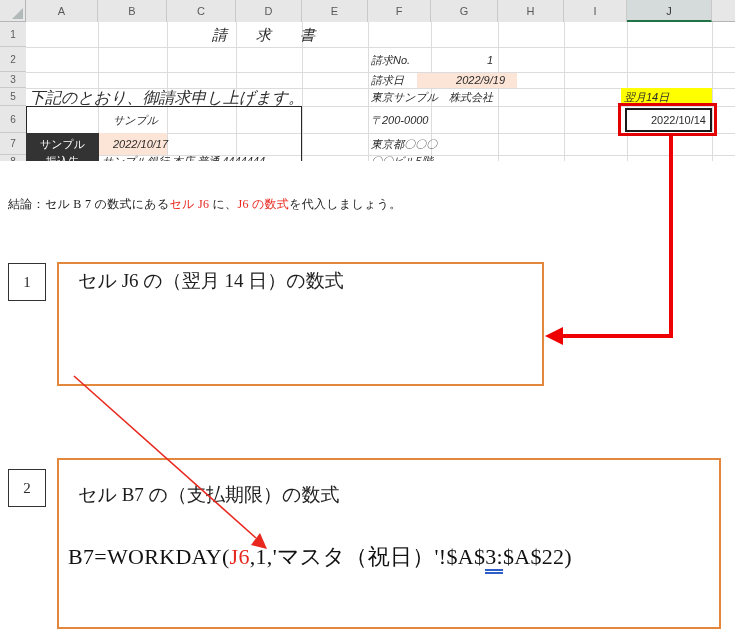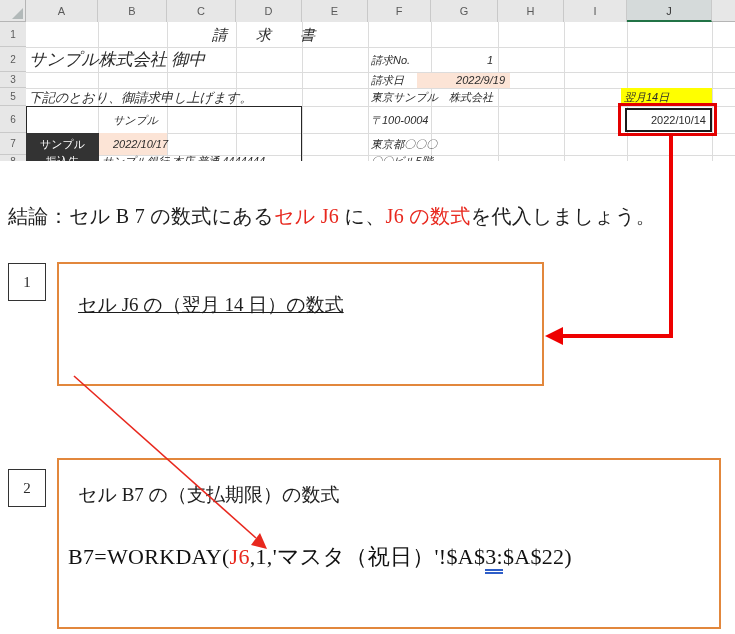--- a/index.html
+++ b/index.html
@@ -20,21 +20,21 @@
   .hline{position:absolute;left:26px;width:709px;height:1px;background:#dcdcdc;}
   .cell{position:absolute;font-size:11px;white-space:nowrap;font-style:italic;}
   .fillpeach{background:#fce4d6;}
   #tbl-border{position:absolute;left:26px;top:106px;width:276px;height:60px;border:1.5px solid #262626;box-sizing:border-box;}
   .darkcell{position:absolute;left:26px;width:73px;background:#333333;color:#fff;font-size:11px;text-align:center;box-sizing:border-box;}
   #j6-selcell{position:absolute;left:625px;top:108px;width:87px;height:24px;border:2px solid #1a1a1a;background:#fff;
               box-sizing:border-box;font-size:11px;text-align:right;line-height:20px;padding-right:4px;}
   #j6-redbox{position:absolute;left:618px;top:103px;width:99px;height:33px;border:3px solid #e30000;box-sizing:border-box;}
   
   .serif{font-family:"Liberation Serif","DejaVu Serif",serif;}
-  #conclusion{position:absolute;left:8px;top:203px;font-size:20px;letter-spacing:.3px;white-space:nowrap;color:#1d1d1d;}
+  #conclusion{position:absolute;left:8px;top:196px;font-size:12px;letter-spacing:.3px;white-space:nowrap;color:#1d1d1d;}
   .red{color:#e8281e;}
   .obox{position:absolute;border:2.5px solid #e2873c;box-sizing:border-box;background:#fff;}
   #box1{left:57px;top:262px;width:487px;height:124px;}
   #box2{left:57px;top:458px;width:664px;height:171px;}
   .numbadge{position:absolute;left:8px;width:38px;height:38px;border:1px solid #333;box-sizing:border-box;
             font-size:15px;text-align:center;line-height:36px;background:#fff;}
   #num1{top:263px;} #num2{top:469px;}
   .boxtitle{position:absolute;left:19px;font-size:19px;color:#1d1d1d;white-space:nowrap;}
   .formula{position:absolute;left:9px;font-size:22px;letter-spacing:.6px;color:#111;white-space:nowrap;}
   .dblue{border-bottom:5px double #2e5ec8;}
@@ -81,53 +81,52 @@
     <div class="vline" style="left:564px;"></div>
     <div class="vline" style="left:627px;"></div>
     <div class="vline" style="left:712px;"></div>
     <div class="hline" style="top:47px;"></div>
     <div class="hline" style="top:72px;"></div>
     <div class="hline" style="top:88px;"></div>
     <div class="hline" style="top:106px;"></div>
     <div class="hline" style="top:133px;"></div>
     <div class="hline" style="top:155px;"></div>
 
-    <div class="cell fillpeach" style="left:417px;top:73px;width:88px;height:15px;line-height:15px;text-align:right;padding-right:5px;">2022/9/19</div>
+    <div class="cell fillpeach" style="left:417px;top:73px;width:88px;height:15px;line-height:15px;text-align:right;padding-right:12px;">2022/9/19</div>
     <div class="cell" style="left:621px;top:88px;width:91px;height:18px;line-height:18px;background:#ffff00;padding-left:3px;box-sizing:border-box;">翌月14日</div>
     <div class="cell fillpeach" style="left:99px;top:133px;width:68px;height:22px;line-height:22px;padding-left:14px;box-sizing:border-box;">2022/10/17</div>
 
     <div id="tbl-border"></div>
     <div class="darkcell" style="top:133px;height:22px;line-height:22px;">サンプル</div>
     <div class="darkcell" style="top:155px;height:6px;line-height:13px;overflow:hidden;">振込先</div>
 
     <div class="cell" style="left:167px;top:22px;width:200px;height:25px;line-height:25px;text-align:center;font-size:15px;letter-spacing:7px;">請　求　書</div>
-    <div class="cell" style="left:29px;top:47px;height:25px;line-height:26px;font-size:17px;">サンプル株式会社 御中</div>
     <div class="cell" style="left:371px;top:49px;height:22px;line-height:22px;">請求No.</div>
     <div class="cell" style="left:431px;top:49px;width:62px;height:22px;line-height:22px;text-align:right;">1</div>
     <div class="cell" style="left:371px;top:73px;height:15px;line-height:15px;text-align:right;">請求日</div>
-    <div class="cell" style="left:29px;top:89px;height:17px;line-height:17px;font-size:13px;">下記のとおり、御請求申し上げます。</div>
+    <div class="cell" style="left:29px;top:89px;height:17px;line-height:17px;font-size:16px;">下記のとおり、御請求申し上げます。</div>
     <div class="cell" style="left:371px;top:89px;height:17px;line-height:17px;">東京サンプル　株式会社</div>
     <div class="cell" style="left:113px;top:107px;height:26px;line-height:26px;">サンプル</div>
-    <div class="cell" style="left:371px;top:107px;height:26px;line-height:26px;">〒100-0004</div>
+    <div class="cell" style="left:371px;top:107px;height:26px;line-height:26px;">〒200-0000</div>
     <div class="cell" style="left:371px;top:133px;height:22px;line-height:22px;">東京都〇〇〇</div>
     <div class="cell" style="left:102px;top:155px;height:14px;line-height:13px;">サンプル銀行 本店 普通 4444444</div>
     <div class="cell" style="left:371px;top:155px;height:14px;line-height:13px;">〇〇ビル5階</div>
 
     <div id="j6-selcell">2022/10/14</div>
   </div>
 
   <div id="j6-redbox"></div>
 
   <div id="conclusion" class="serif">
     <span>結論：セル B 7 の数式にある</span><span class="red">セル J6</span><span> に、</span><span class="red">J6 の数式</span><span>を代入しましょう。</span>
   </div>
 
   <div class="numbadge serif" id="num1">1</div>
   <div class="obox" id="box1">
-    <div class="boxtitle serif" style="top:28px;text-decoration:underline;">セル J6 の（翌月 14 日）の数式</div>
+    <div class="boxtitle serif" style="top:4px;">セル J6 の（翌月 14 日）の数式</div>
   </div>
 
   <div class="numbadge serif" id="num2">2</div>
   <div class="obox" id="box2">
     <div class="boxtitle serif" style="top:22px;">セル B7 の（支払期限）の数式</div>
     <div class="formula serif" style="top:82px;letter-spacing:.3px;">
       <span>B7=WORKDAY(</span><span class="red">J6</span><span>,1,'マスタ（祝日）'!$A$</span><span class="dblue">3:</span><span>$A$22)</span>
     </div>
   </div>
 

